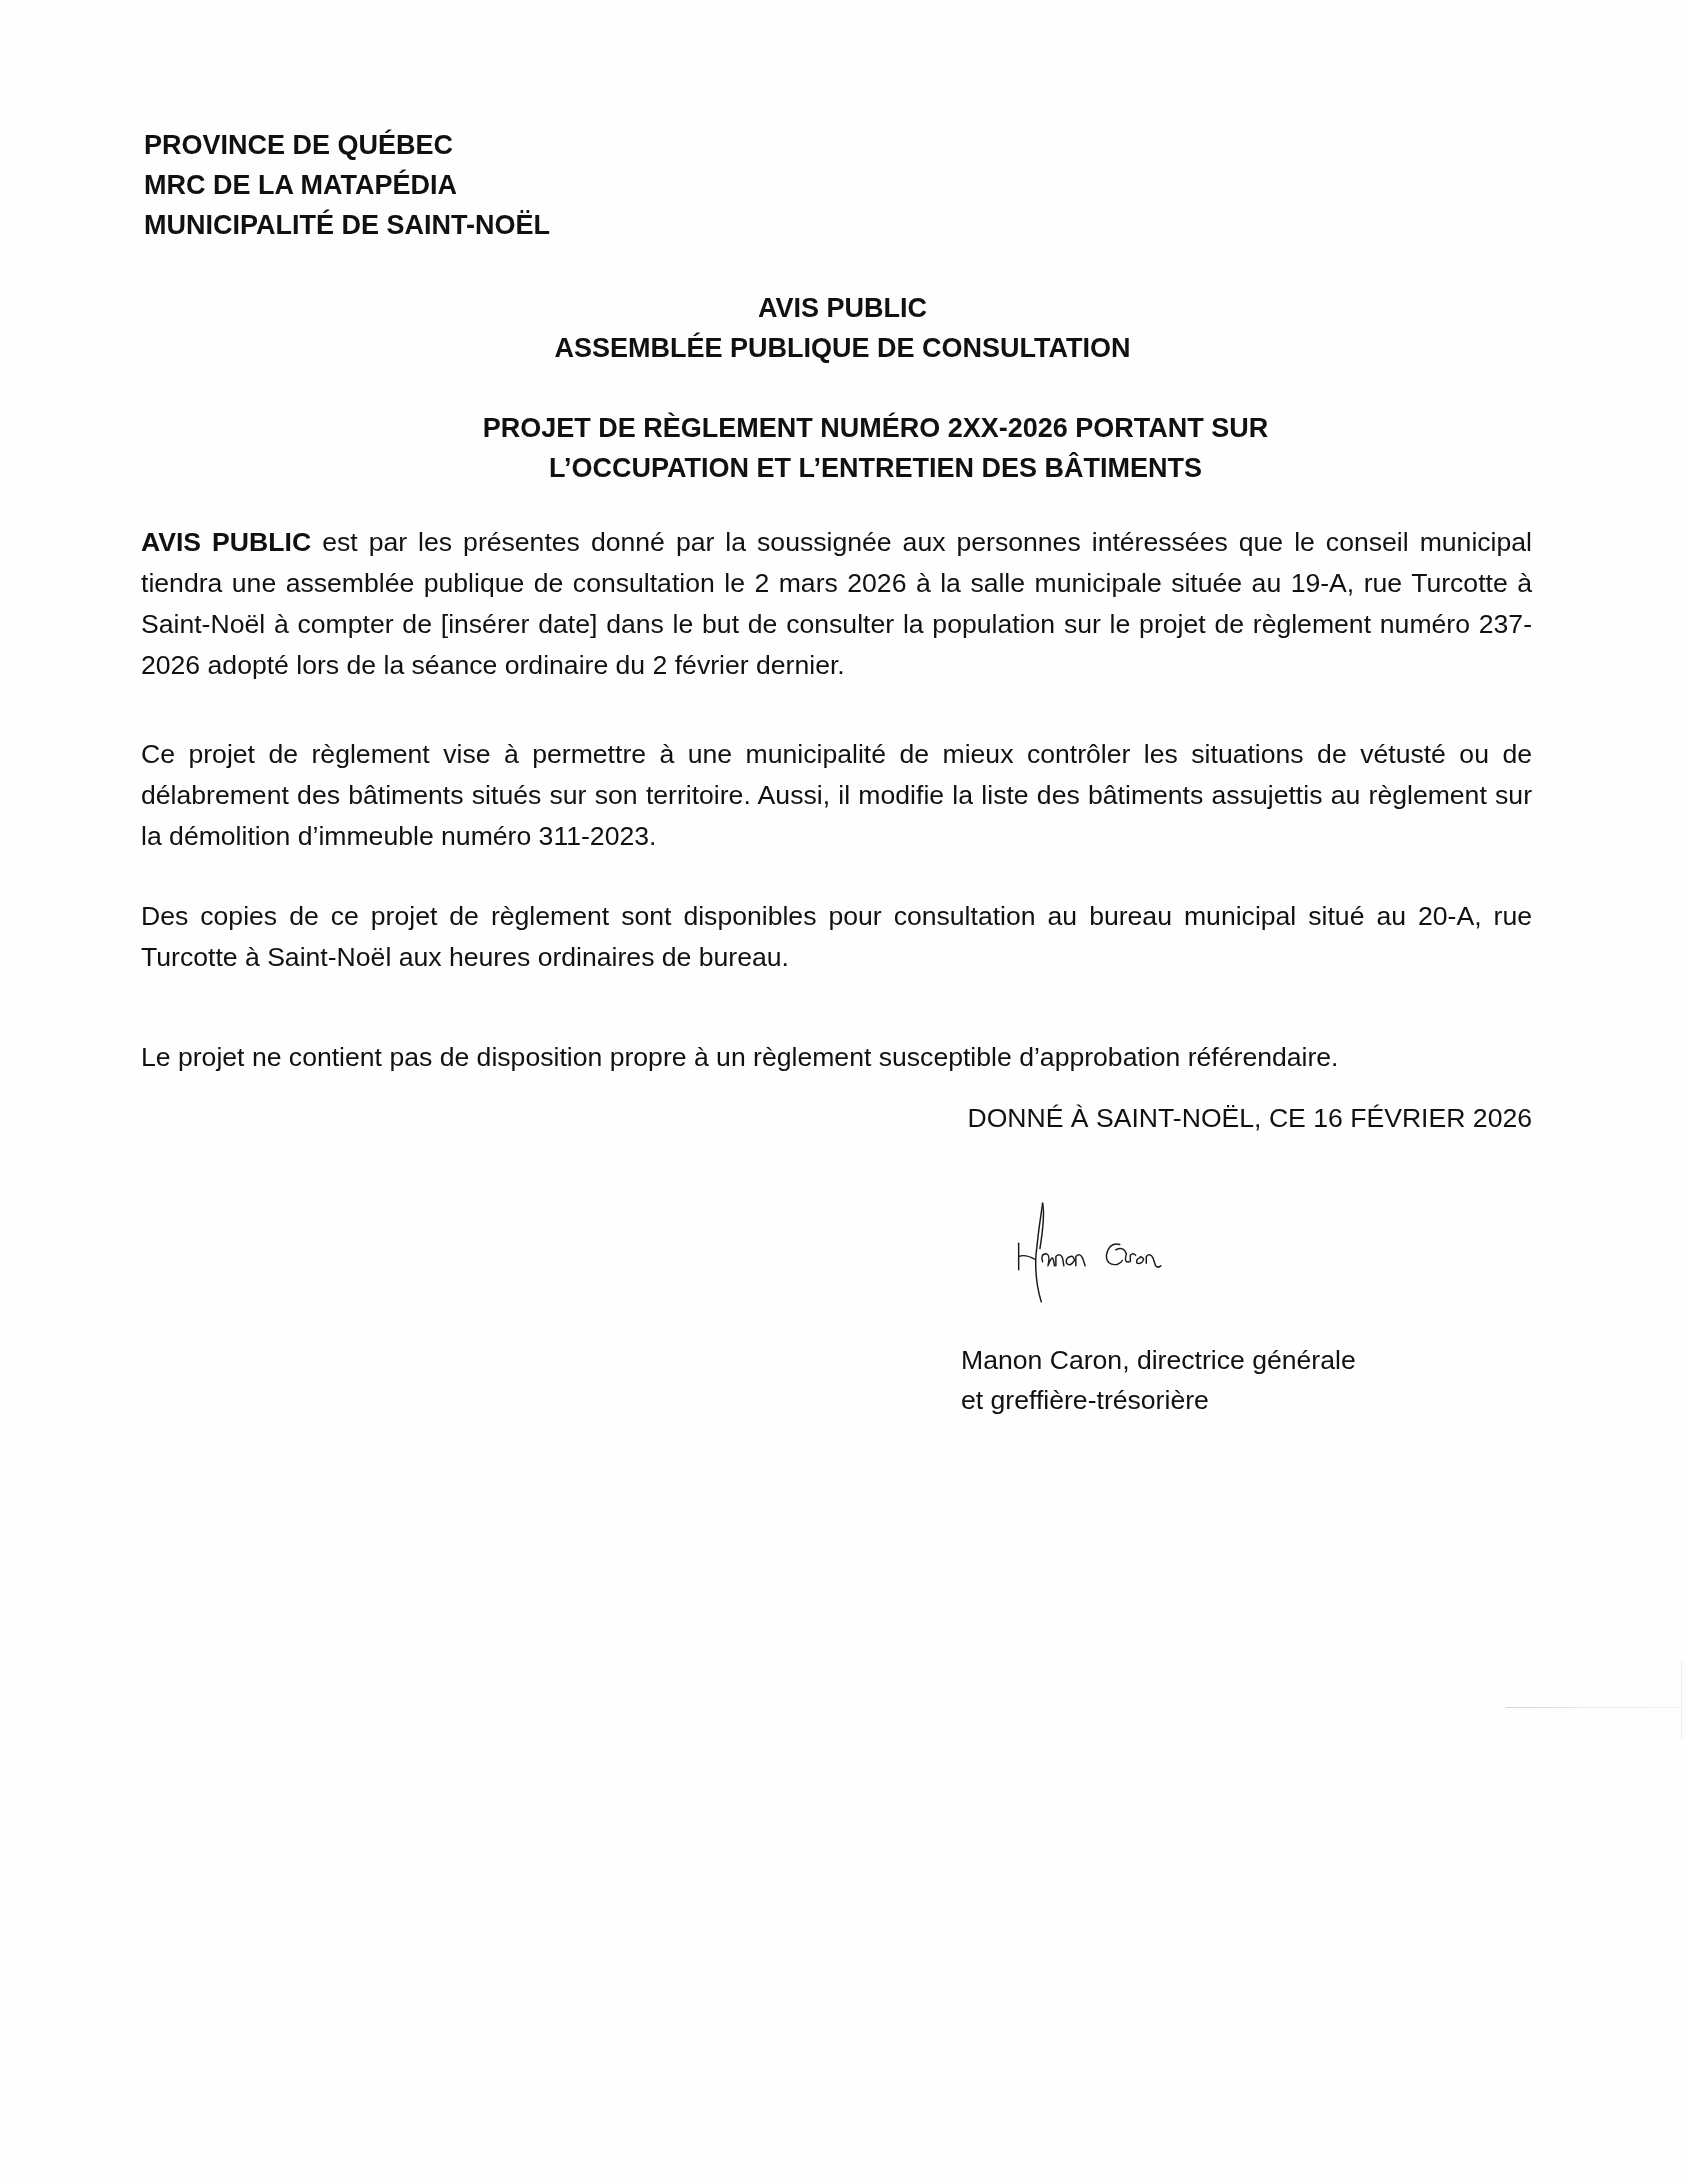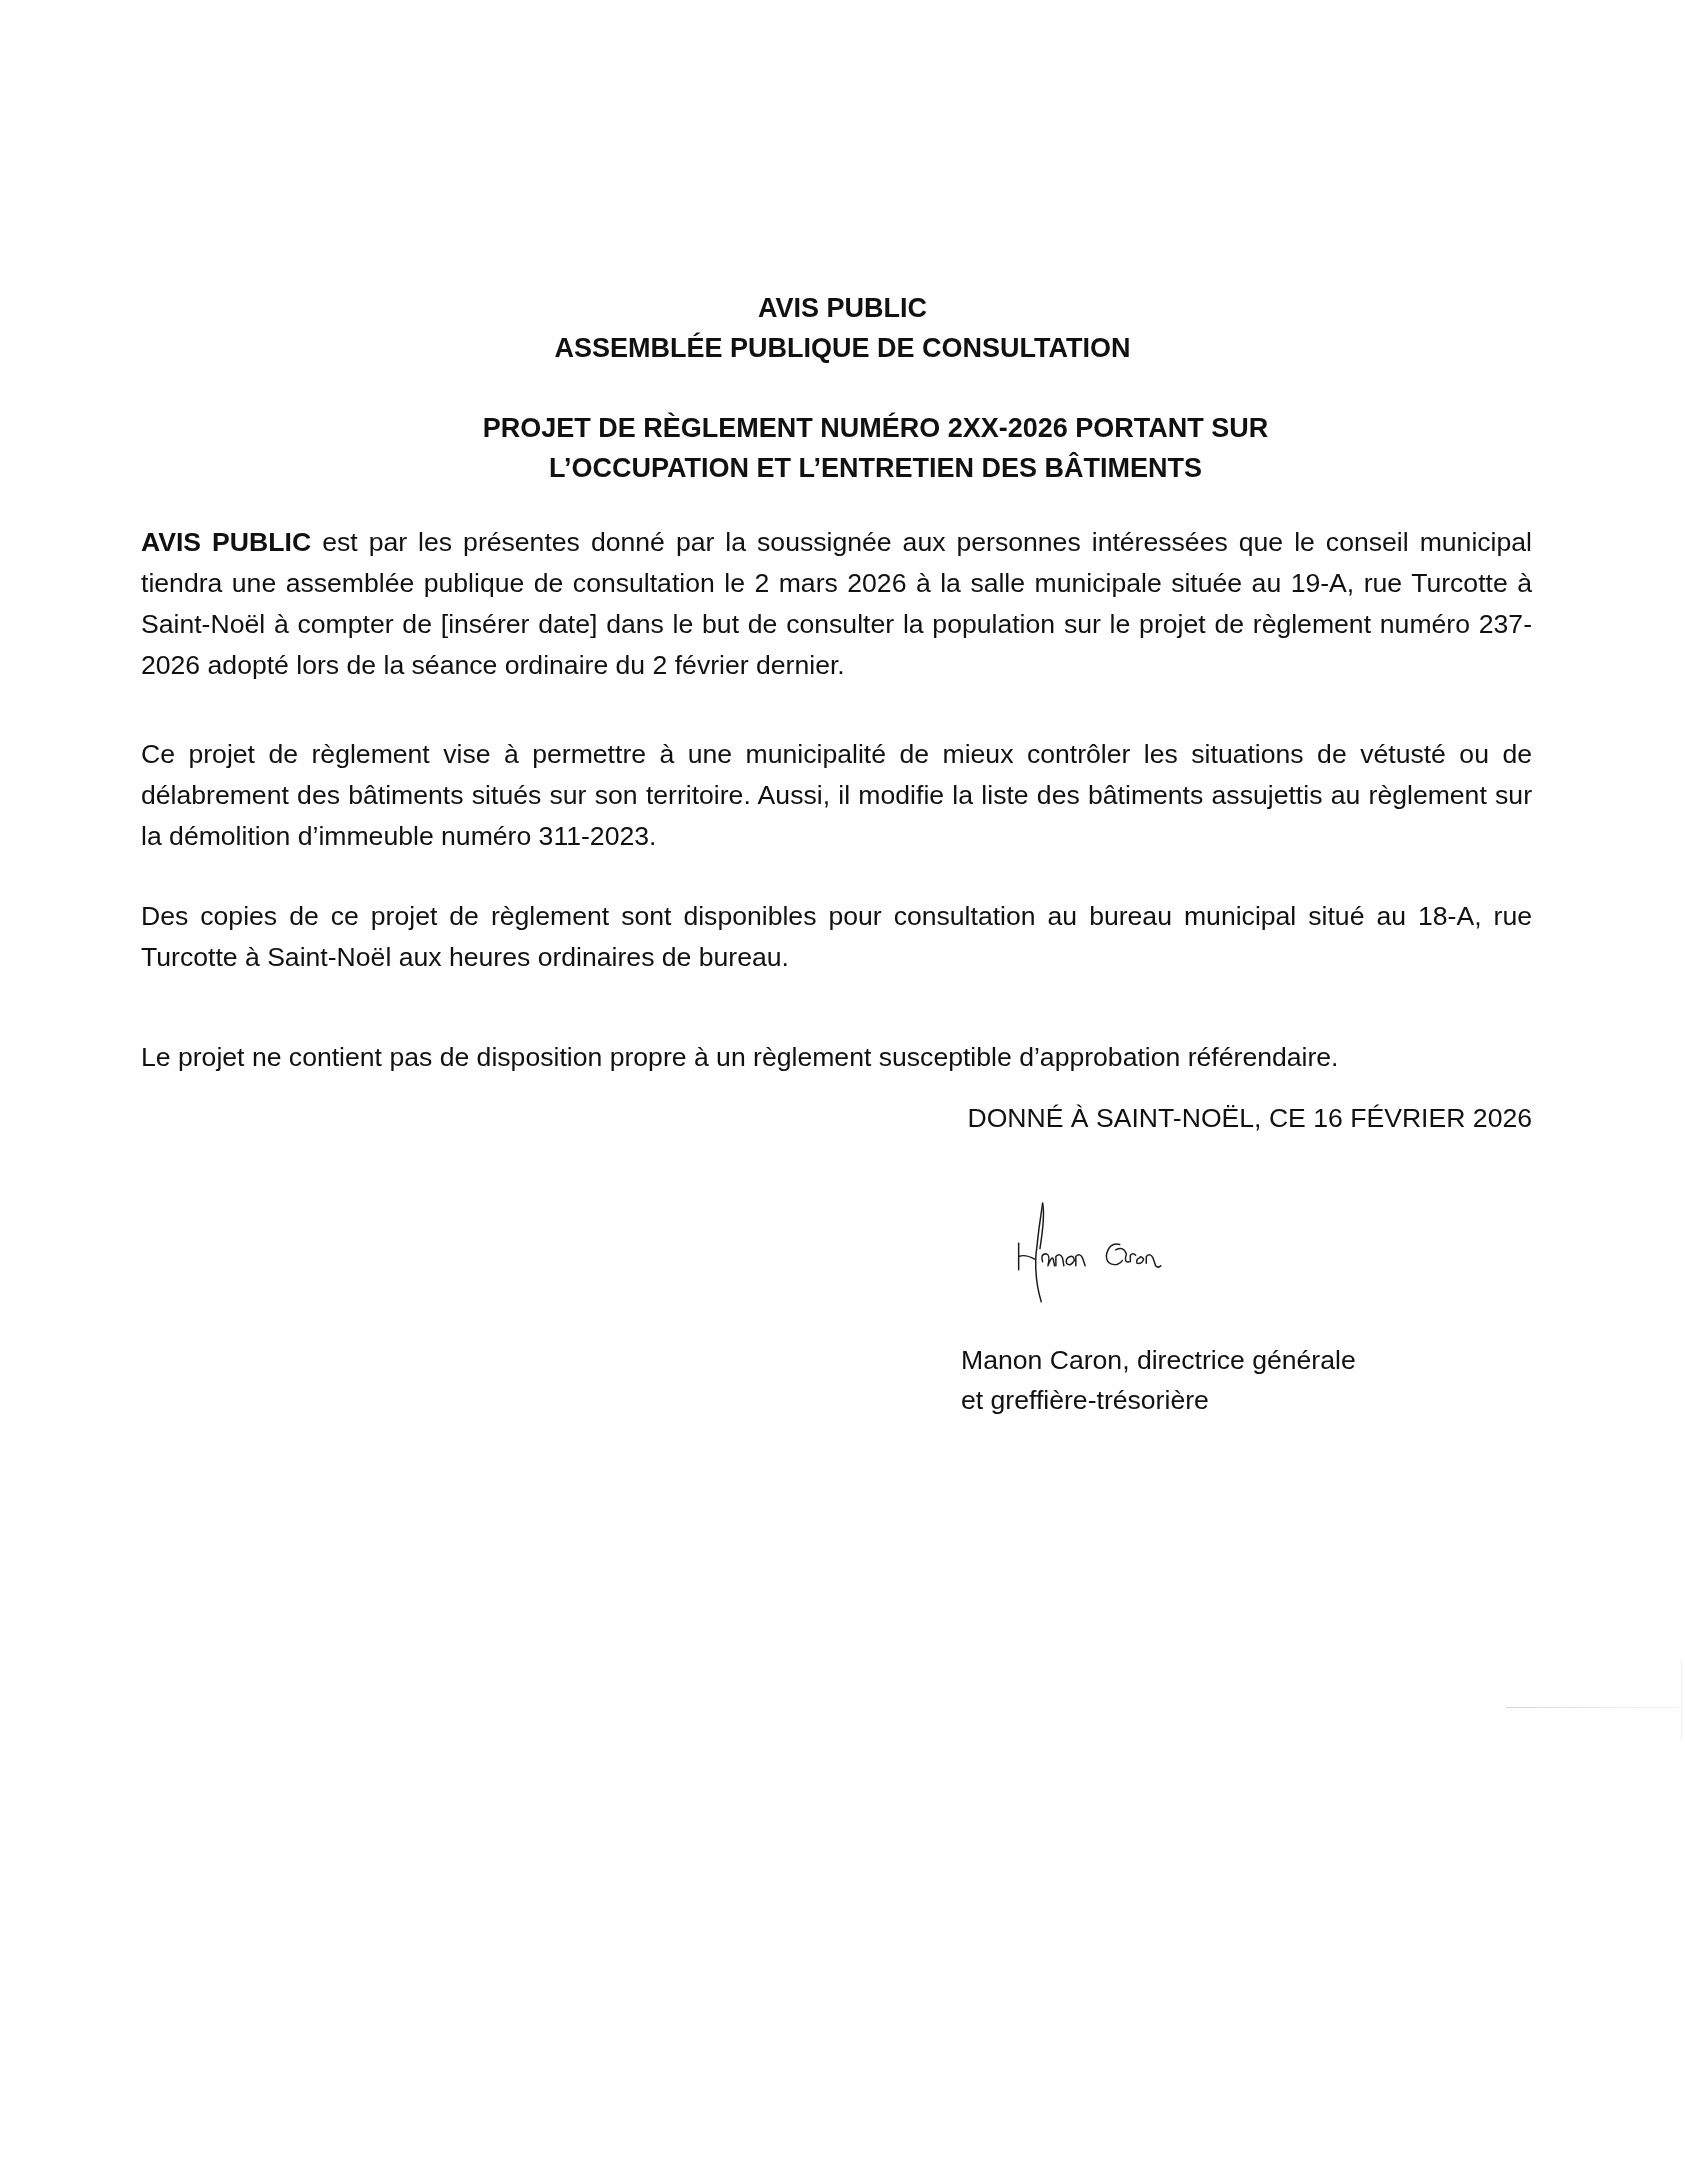--- a/index.html
+++ b/index.html
@@ -89,36 +89,41 @@
       width: 1.3px;
       height: 80px;
       background: #f0f0f0;
     }
   </style>
 </head>
 <body>
 
 <div class="page">
 
+  <div class="header-block">
+    <div>PROVINCE DE QUÉBEC</div>
+    <div>MRC DE LA MATAPÉDIA</div>
+    <div>MUNICIPALITÉ DE SAINT-NOËL</div>
+  </div>
 
   <div class="title-block title-1">
     <div>AVIS PUBLIC</div>
     <div>ASSEMBLÉE PUBLIQUE DE CONSULTATION</div>
   </div>
 
   <div class="title-block title-2">
     <div>PROJET DE RÈGLEMENT NUMÉRO 2XX-2026 PORTANT SUR</div>
     <div>L’OCCUPATION ET L’ENTRETIEN DES BÂTIMENTS</div>
   </div>
 
   <div class="para p1"><b>AVIS PUBLIC</b><span> est par les présentes donné par la soussignée aux personnes intéressées que le conseil municipal tiendra une assemblée publique de consultation le 2 mars 2026 à la salle municipale située au 19-A, rue Turcotte à Saint-Noël à compter de [insérer date] dans le but de consulter la population sur le projet de règlement numéro 237-2026 adopté lors de la séance ordinaire du 2 février dernier.</span></div>
 
   <div class="para p2">Ce projet de règlement vise à permettre à une municipalité de mieux contrôler les situations de vétusté ou de délabrement des bâtiments situés sur son territoire. Aussi, il modifie la liste des bâtiments assujettis au règlement sur la démolition d’immeuble numéro 311-2023.</div>
 
-  <div class="para p3">Des copies de ce projet de règlement sont disponibles pour consultation au bureau municipal situé au 18-A, rue Turcotte à Saint-Noël aux heures ordinaires de bureau.</div>
+  <div class="para p3">Des copies de ce projet de règlement sont disponibles pour consultation au bureau municipal situé au 20-A, rue Turcotte à Saint-Noël aux heures ordinaires de bureau.</div>
 
   <div class="para p4">Le projet ne contient pas de disposition propre à un règlement susceptible d’approbation référendaire.</div>
 
   <div class="para p5">DONNÉ À SAINT-NOËL, CE 16 FÉVRIER 2026</div>
 
   <svg class="signature" viewBox="0 0 340 170" xmlns="http://www.w3.org/2000/svg">
     <g fill="none" stroke="#1a1a1a" stroke-width="2.2" stroke-linecap="round" stroke-linejoin="round">
 
       <path d="M4 62 L4 102"></path>
       <path d="M4 82 Q14 78 28 86"></path>

